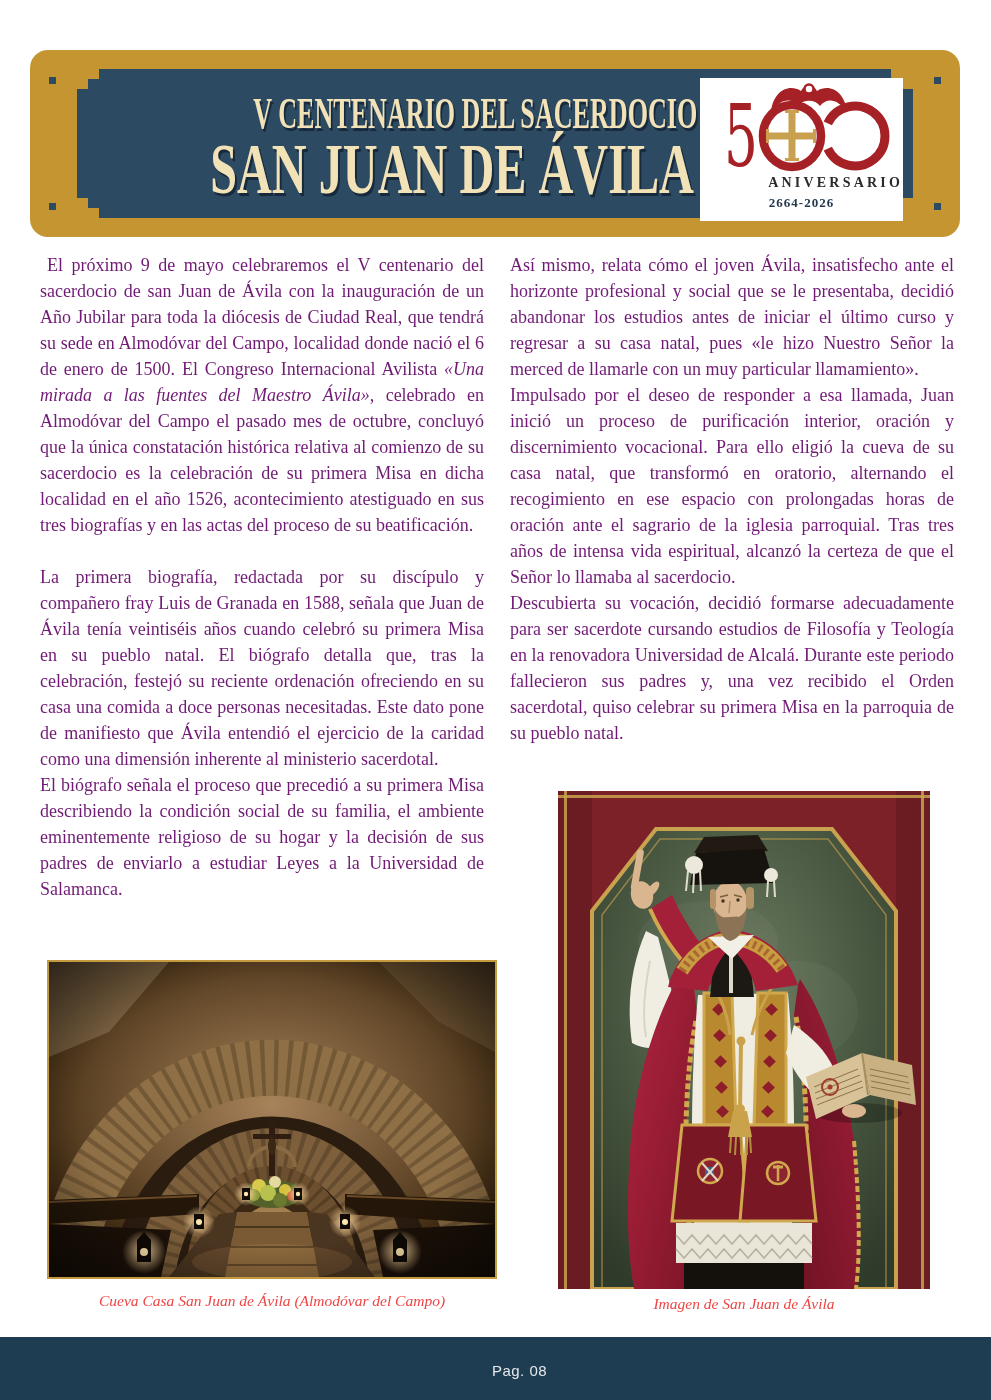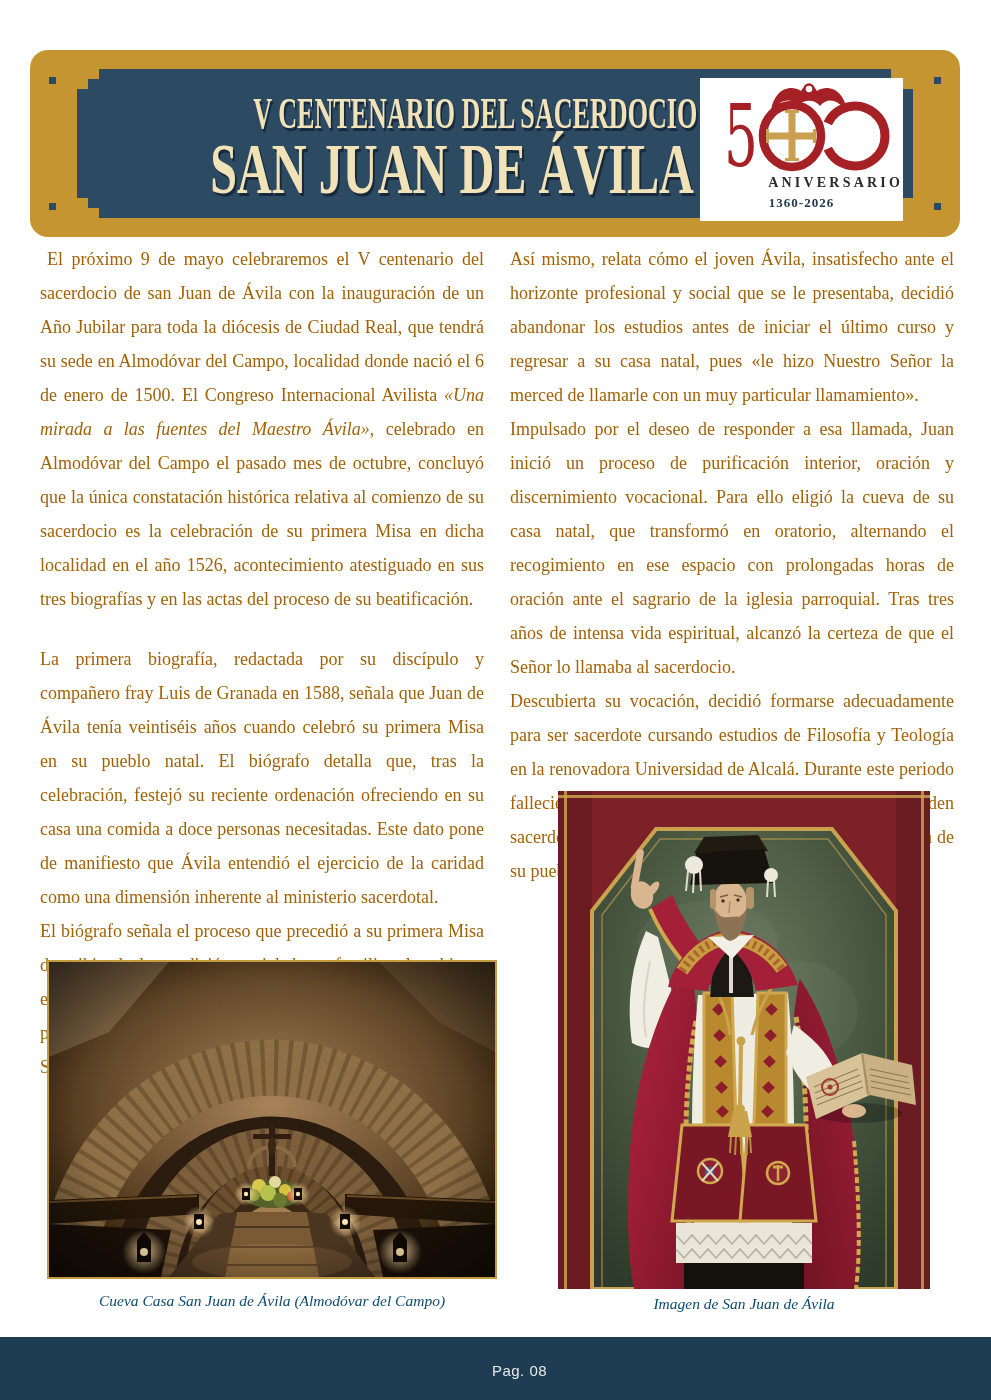--- a/index.html
+++ b/index.html
@@ -28,36 +28,36 @@
   
   .logo-box{position:absolute;left:670px;top:28px;width:203px;height:143px;background:#ffffff;}
   .logo-label{position:absolute;top:97px;left:0;width:100%;text-align:right;
               font-family:"Liberation Serif",serif;font-size:14px;font-weight:600;
               letter-spacing:3.2px;color:#2b2b2b;}
   .logo-years{position:absolute;top:117px;left:0;width:100%;text-align:center;
               font-family:"Liberation Serif",serif;font-size:13px;font-weight:bold;
               letter-spacing:1px;color:#23394E;}
 
   
-  .col{position:absolute;top:242px;width:444px;font-size:18px;line-height:34px;
-       color:#a16207;text-align:justify;hyphens:none;}
+  .col{position:absolute;top:252px;width:444px;font-size:18px;line-height:26px;
+       color:#701a75;text-align:justify;hyphens:none;}
   .col-left{left:40px;}
   .col-right{left:510px;}
   .col p{margin:0;}
   .col p em{font-style:italic;}
   .gap-before{margin-top:26px !important;}
   .indent{text-indent:7px;}
 
   
   .figure{position:absolute;}
   .fig-cave{left:47px;top:960px;width:450px;}
   .fig-cave .photo{border:2px solid #C49A3F;width:446px;height:315px;display:block;}
   .fig-statue{left:558px;top:791px;width:372px;}
   .fig-statue .photo{width:372px;height:498px;display:block;}
-  .caption{margin-top:13px;text-align:center;font-style:italic;font-size:15.5px;color:#0c4a6e;
+  .caption{margin-top:13px;text-align:center;font-style:italic;font-size:15.5px;color:#ef4444;
            font-family:"Liberation Serif",serif;}
   .fig-statue .caption{margin-top:6px;}
 
   
   .footer{position:absolute;left:0;top:1337px;width:991px;height:63px;background:#1E3C52;
           display:flex;align-items:center;justify-content:center;padding-left:24px;}
   .footer span{font-family:"Liberation Sans",sans-serif;font-size:15px;color:#E6E9EC;
                letter-spacing:.5px;padding-top:4px;}
 </style>
 </head>
@@ -97,21 +97,21 @@
           <rect x="85" y="80" width="14" height="3"></rect>
           <rect x="66" y="51" width="3" height="14"></rect>
           <rect x="113" y="51" width="3" height="14"></rect>
         </g>
 
         <g transform="translate(24,0) scale(0.62,1)">
           <text x="0" y="88" font-family="DejaVu Serif, serif" font-size="86" fill="#A62125">5</text>
         </g>
       </svg>
       <div class="logo-label">ANIVERSARIO</div>
-      <div class="logo-years">1360-2026</div>
+      <div class="logo-years">2664-2026</div>
     </div>
   </header>
 
   <main>
     <section class="col col-left">
       <p class="indent"><span>El próximo 9 de mayo celebraremos el V centenario del sacerdocio de san Juan de Ávila con la inauguración de un Año Jubilar para toda la diócesis de Ciudad Real, que tendrá su sede en Almodóvar del Campo, localidad donde nació el 6 de enero de 1500. El Congreso Internacional Avilista </span><em>«Una mirada a las fuentes del Maestro Ávila»</em><span>, celebrado en Almodóvar del Campo el pasado mes de octubre, concluyó que la única constatación histórica relativa al comienzo de su sacerdocio es la celebración de su primera Misa en dicha localidad en el año 1526, acontecimiento atestiguado en sus tres biografías y en las actas del proceso de su beatificación.</span></p>
       <p class="gap-before">La primera biografía, redactada por su discípulo y compañero fray Luis de Granada en 1588, señala que Juan de Ávila tenía veintiséis años cuando celebró su primera Misa en su pueblo natal. El biógrafo detalla que, tras la celebración, festejó su reciente ordenación ofreciendo en su casa una comida a doce personas necesitadas. Este dato pone de manifiesto que Ávila entendió el ejercicio de la caridad como una dimensión inherente al ministerio sacerdotal.</p>
       <p>El biógrafo señala el proceso que precedió a su primera Misa describiendo la condición social de su familia, el ambiente eminentemente religioso de su hogar y la decisión de sus padres de enviarlo a estudiar Leyes a la Universidad de Salamanca.</p>
     </section>
 

